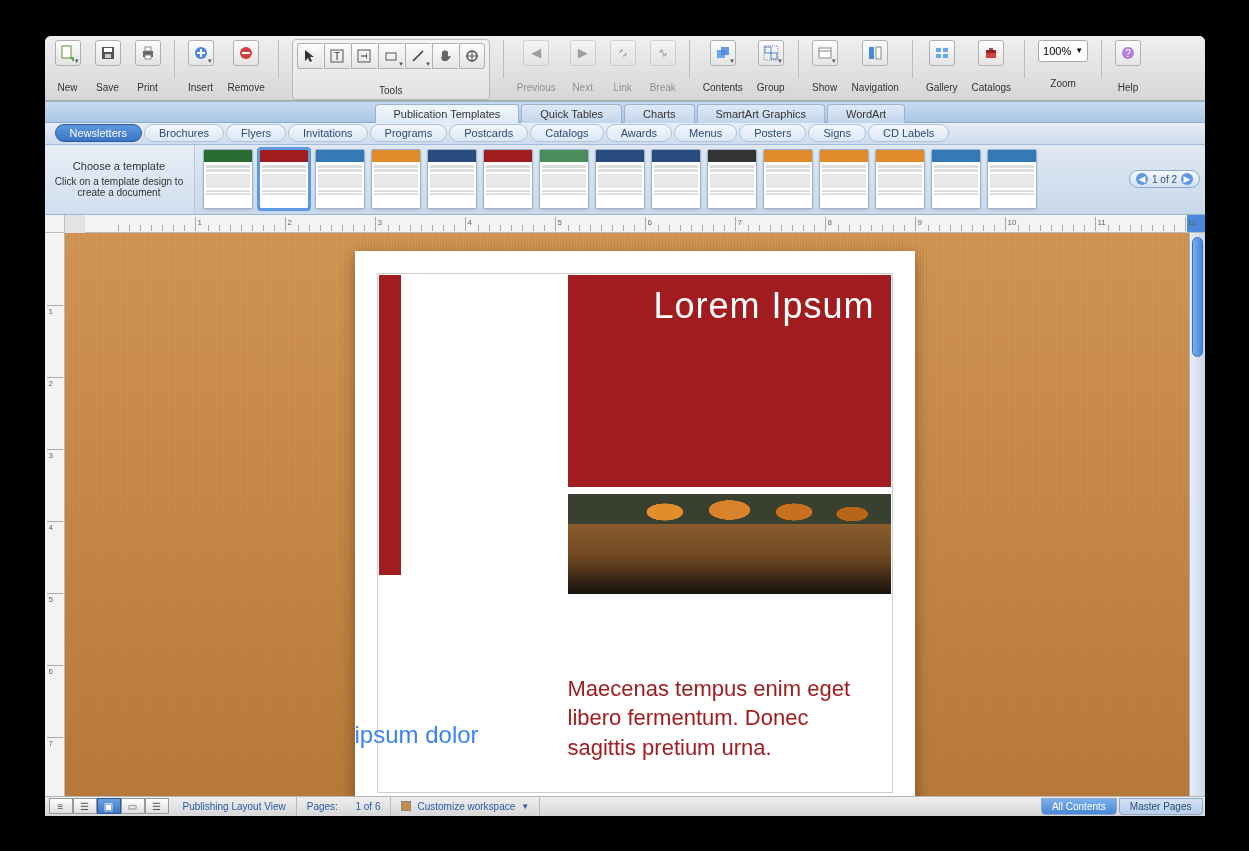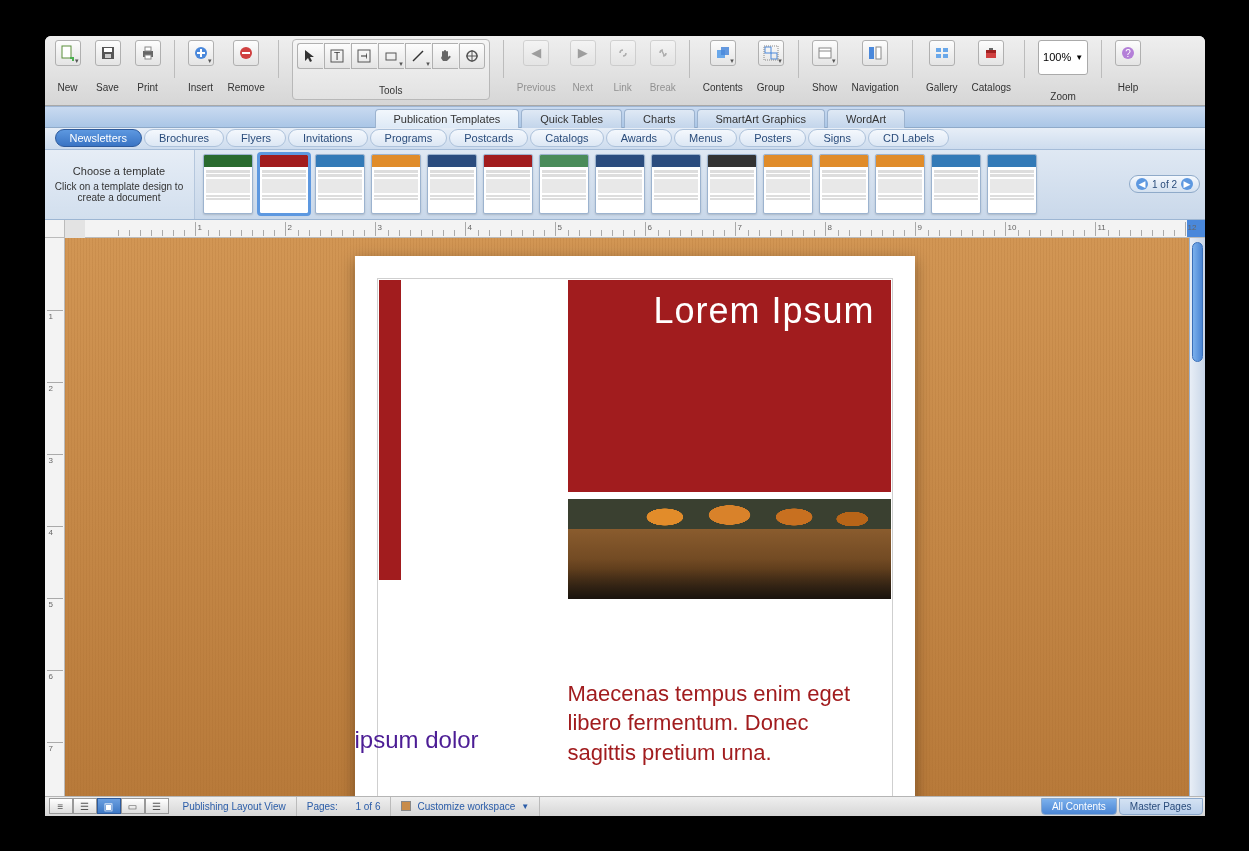--- a/index.html
+++ b/index.html
@@ -17,21 +17,21 @@
 
 
 .toolbar { background:linear-gradient(#efefef,#d6d6d6); border-bottom:1px solid #a8a8a8; padding:4px 6px 0; display:flex; gap:6px; align-items:flex-start;}
 .tgroup { display:flex; flex-direction:column; align-items:center; padding:0 4px; }
 .icons-row { display:flex; gap:2px; align-items:center;}
 .tbtn { width:26px; height:26px; background:linear-gradient(#fdfdfd,#e4e4e4); border:1px solid #b0b0b0; border-radius:3px; display:flex; align-items:center; justify-content:center; font-size:13px; color:#444; position:relative;}
 .tbtn.disabled { opacity:.45; }
 .tbtn .dd { position:absolute; right:1px; bottom:0; font-size:7px; color:#555;}
 .tlabel { font-size:10px; color:#333; margin-top:16px; padding-bottom:3px;}
 .sep { width:1px; height:38px; background:#bcbcbc; margin:0 3px;}
-.zoom-box { display:flex; align-items:center; background:#fff; border:1px solid #aaa; border-radius:3px; height:35px; padding:0 4px; font-size:11px;}
+.zoom-box { display:flex; align-items:center; background:#fff; border:1px solid #aaa; border-radius:3px; height:22px; padding:0 4px; font-size:11px;}
 .zoom-box .dd{font-size:8px; margin-left:4px;}
 
 .toolpanel { border:1px solid #b8b8b8; border-radius:4px; background:linear-gradient(#f5f5f5,#e2e2e2); padding:3px 4px 0; display:flex; flex-direction:column; align-items:center; margin-top:-1px;}
 .toolpanel .icons-row{gap:1px;}
 .toolpanel .tbtn{border-radius:0; border-right:none;}
 .toolpanel .tbtn:first-child{border-radius:3px 0 0 3px;}
 .toolpanel .tbtn:last-child{border-right:1px solid #b0b0b0; border-radius:0 3px 3px 0;}
 
 
 .elem-tabs { height:22px; background:linear-gradient(#c9daf0,#aac6e6); border-top:1px solid #9fb6d3; border-bottom:1px solid #8faac9; display:flex; align-items:flex-end; padding-left:330px; gap:0; font-size:11px;}
@@ -78,21 +78,21 @@
 .redblock .t1{font-size:36px; text-align:right; letter-spacing:1px; font-weight:400;}
 .redblock .t2{font-size:26px; text-align:right;}
 .photo { position:absolute; left:190px; right:1px; top:220px; height:100px; background:linear-gradient(180deg,#3a4030 0%, #3a4030 30%, #8a5c2e 30%, #6b4520 70%, #2a2016 100%); overflow:hidden;}
 .photo::before{content:""; position:absolute; inset:0; background:
   radial-gradient(ellipse 30px 14px at 30% 18%, #e28c2a 60%, transparent 62%),
   radial-gradient(ellipse 34px 16px at 50% 16%, #d9822a 60%, transparent 62%),
   radial-gradient(ellipse 30px 14px at 70% 18%, #c87020 60%, transparent 62%),
   radial-gradient(ellipse 26px 12px at 88% 20%, #b86518 60%, transparent 62%),
   linear-gradient(transparent 60%, rgba(0,0,0,.4) 100%);}
 .bodytext { position:absolute; left:190px; right:10px; top:400px; color:#a11c1e; font-size:22px; line-height:1.35; font-family:"Century Gothic","Avant Garde",sans-serif;}
-.sidetext{ position:absolute; left:0; top:470px; font-size:24px; color:#4c1d95; font-family:"Century Gothic","Avant Garde",sans-serif;}
+.sidetext{ position:absolute; left:0; top:470px; font-size:24px; color:#3b82f6; font-family:"Century Gothic","Avant Garde",sans-serif;}
 
 
 .statusbar { height:20px; background:linear-gradient(#efefef,#d6d6d6); border-top:1px solid #b5b5b5; display:flex; align-items:center; font-size:10px; color:#2a5ca8;}
 .view-btns { display:flex; margin:0 4px;}
 .vbtn { width:24px; height:16px; border:1px solid #999; background:linear-gradient(#fff,#ddd); display:flex; align-items:center; justify-content:center; font-size:10px; color:#555;}
 .vbtn.active{background:linear-gradient(#6a9fe0,#3d78c5); color:#fff; border-color:#2d5a9c;}
 .status-seg { padding:0 10px; border-right:1px solid #bbb; color:#2a5ca8; height:100%; display:flex; align-items:center; gap:6px;}
 .status-seg .sw{width:10px;height:10px;background:#c88c4a;border:1px solid #888;}
 .spacer{flex:1;}
 .bottab { padding:2px 10px; background:linear-gradient(#d4e2f3,#b8ceea); border:1px solid #8ba8cb; border-radius:0 0 4px 4px; margin-right:2px; font-size:10px; color:#2a4c7b;}

